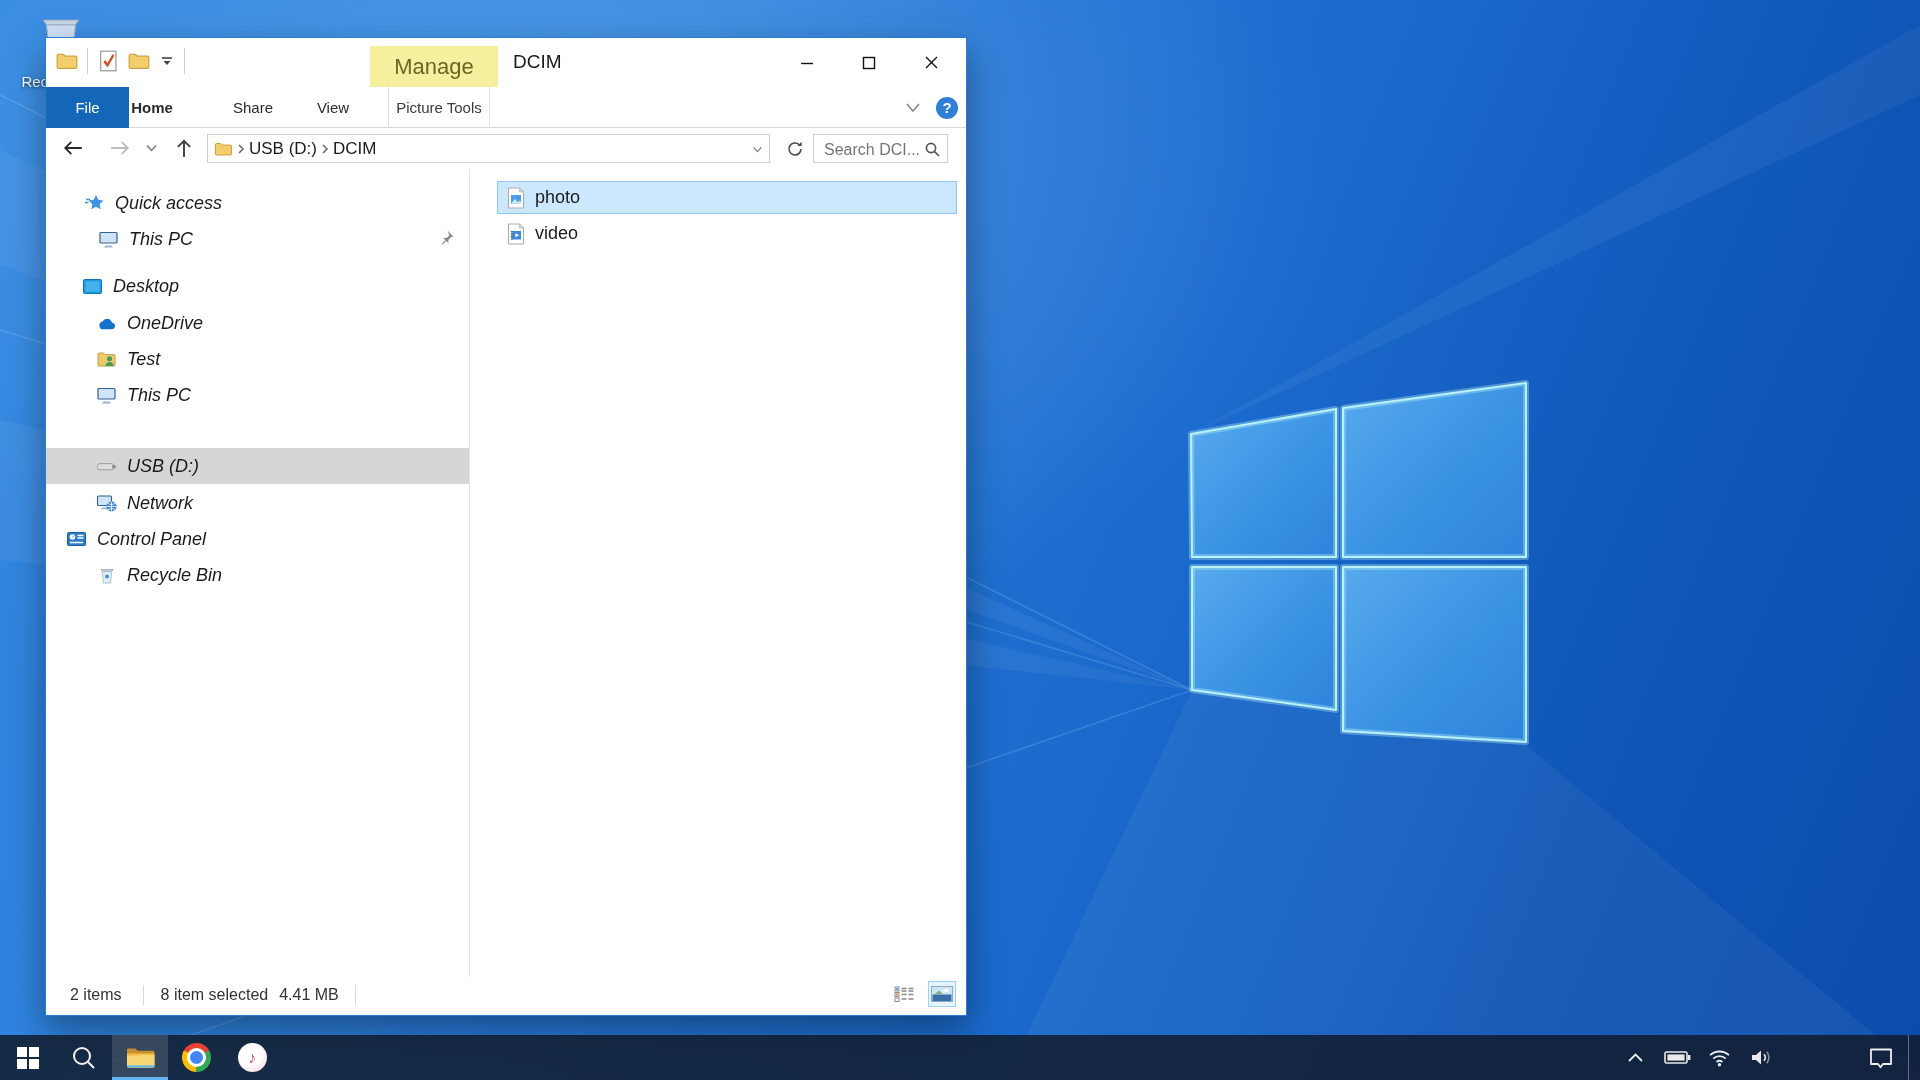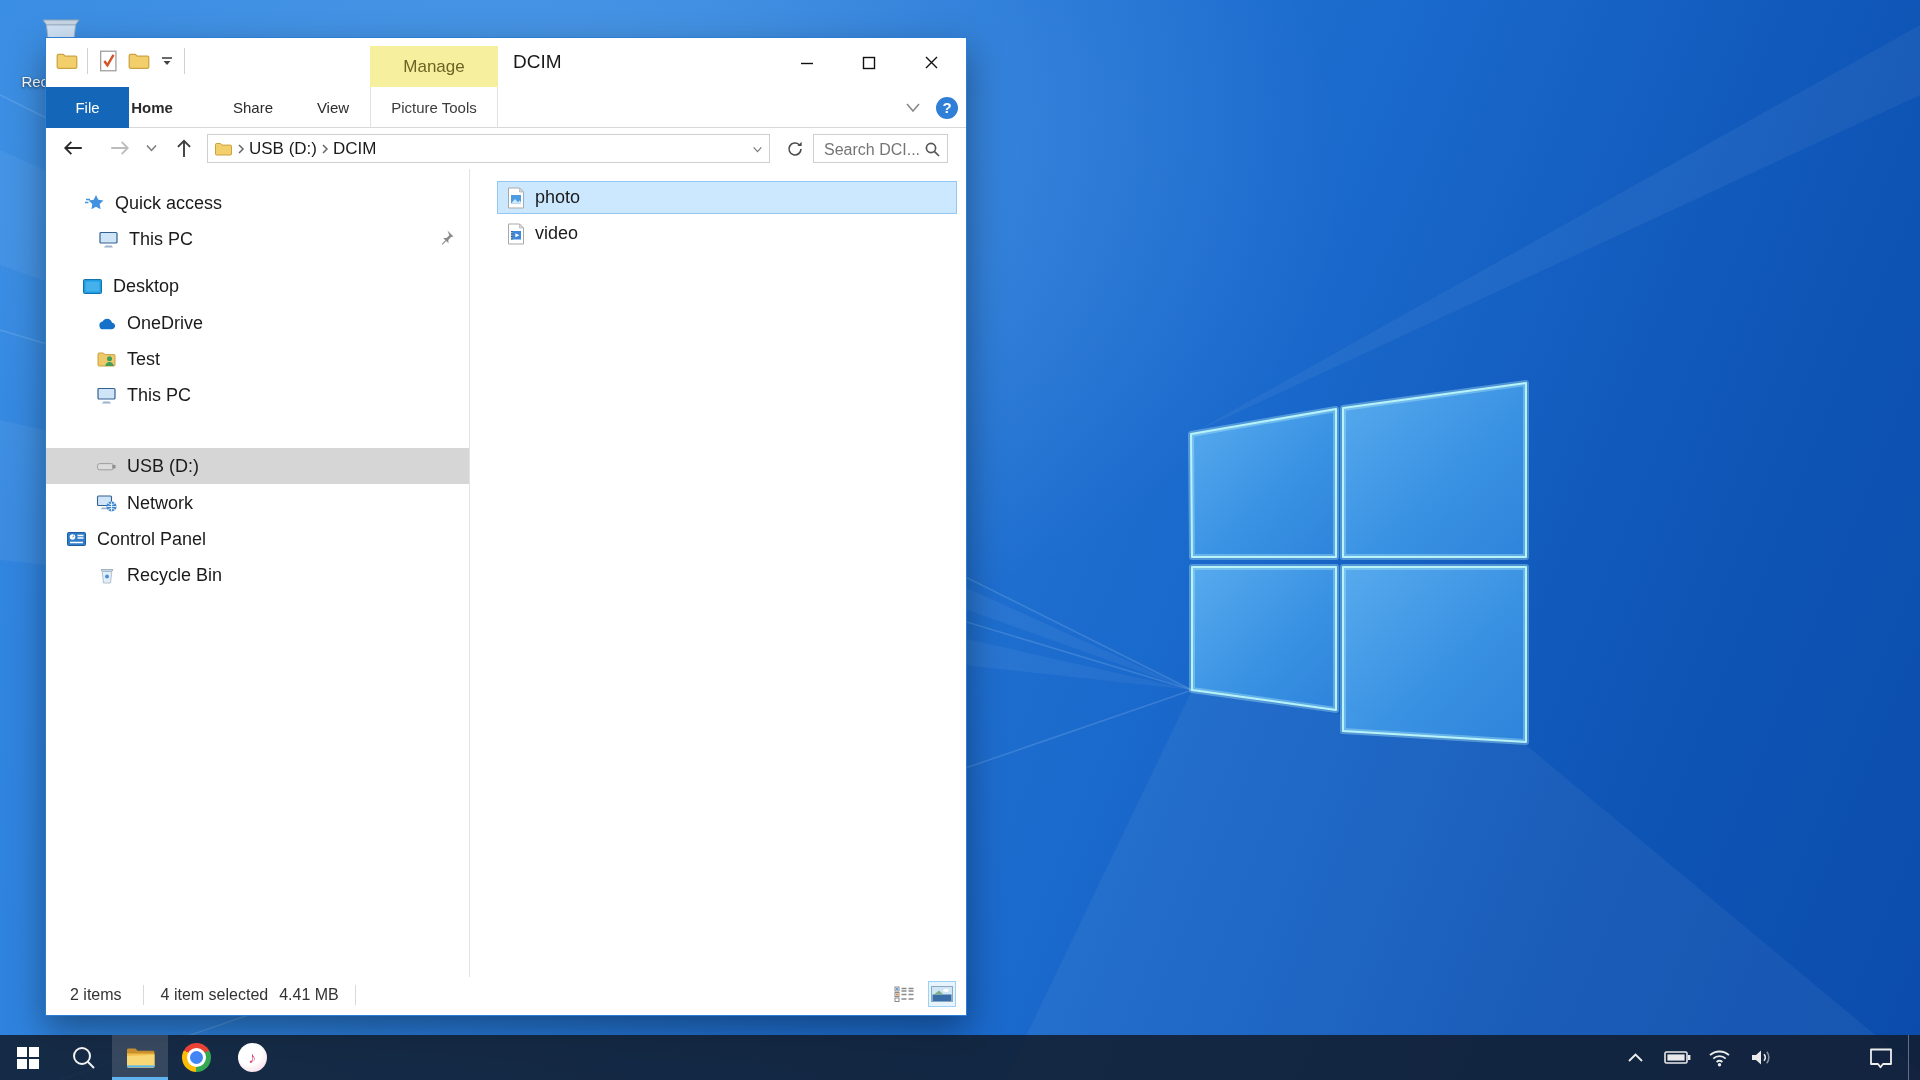--- a/index.html
+++ b/index.html
@@ -21,44 +21,44 @@
   .win-title{position:absolute;left:467px;top:13px;font-size:19px;color:#1a1a1a;}
   .caption-btns{position:absolute;right:4px;top:0;height:49px;display:flex;}
   .cap{width:62px;height:49px;display:flex;align-items:center;justify-content:center;}
   
   .tabrow{position:absolute;left:0;top:49px;width:100%;height:41px;background:#fff;
     border-bottom:1px solid #d8d8d8;box-sizing:border-box;}
   .tab{position:absolute;top:0;height:41px;display:flex;align-items:center;justify-content:center;
     font-size:15px;color:#2b2b2b;}
   .tab-file{left:0;width:83px;background:#1467b8;color:#fff;}
   .tab-home{left:66px;width:80px;font-weight:bold;} .tab-share{left:167px;width:80px;} .tab-view{left:251px;width:72px;}
-  .tab-pt{left:324px;width:128px;border-left:1px solid #e0e0e0;border-right:1px solid #e0e0e0;
+  .tab-pt{left:342px;width:102px;border-left:1px solid #e0e0e0;border-right:1px solid #e0e0e0;
     box-sizing:border-box;color:#3b3b3b;}
   .manage-block{position:absolute;left:324px;top:8px;width:128px;height:41px;background:#f5ef9e;
-    display:flex;align-items:center;justify-content:center;font-size:17px;color:#6d6426;}
+    display:flex;align-items:center;justify-content:center;font-size:22px;color:#6d6426;}
   .ribbon-right{position:absolute;right:8px;top:49px;height:41px;display:flex;align-items:center;gap:14px;}
   .help-btn{width:22px;height:22px;border-radius:50%;background:#2f7fd6;color:#fff;font-size:15px;
     font-weight:bold;display:flex;align-items:center;justify-content:center;}
   
   .addr-row{position:absolute;left:0;top:90px;width:100%;height:41px;background:#fff;}
   .nav-ico{position:absolute;top:5px;width:32px;height:30px;display:flex;align-items:center;justify-content:center;}
   .addr-field{position:absolute;left:161px;top:6px;width:563px;height:29px;border:1px solid #cfcfcf;
     background:#fff;box-sizing:border-box;display:flex;align-items:center;font-size:17px;color:#1b1b1b;}
   .crumb{display:flex;align-items:center;gap:4px;padding:0 6px;height:100%;}
   .crumb-sep{color:#666;display:flex;align-items:center;}
   .addr-drop{position:absolute;right:2px;top:5px;width:20px;height:19px;display:flex;align-items:center;justify-content:center;}
   .refresh-btn{position:absolute;left:736px;top:6px;width:26px;height:29px;display:flex;align-items:center;justify-content:center;}
   .search-field{position:absolute;left:767px;top:6px;width:135px;height:29px;border:1px solid #cfcfcf;
     box-sizing:border-box;}
   .search-field input{border:0;outline:0;width:100px;height:25px;margin:1px 0 0 8px;font-size:16px;
     color:#444;font-family:"Liberation Sans",sans-serif;background:transparent;}
   .search-mag{position:absolute;right:6px;top:6px;}
   
   .win-body{position:absolute;left:0;top:131px;width:100%;height:812px;background:#fff;}
-  .sidebar{position:absolute;left:0;top:0;width:424px;height:100%;border-right:1px solid #e3e3e3;box-sizing:border-box;}
+  .sidebar{position:absolute;left:0;top:0;width:424px;height:100%;border-right:1px solid #e3e3e3;box-sizing:border-box;font-style:italic;}
   .sb-item{position:absolute;left:0;width:423px;height:36px;display:flex;align-items:center;gap:10px;
     font-size:18px;color:#1b1b1b;box-sizing:border-box;}
   .sb-item.sel{background:#d6d6d6;}
   .sb-ico{width:21px;height:21px;display:flex;align-items:center;justify-content:center;flex:0 0 21px;}
   .pin{position:absolute;right:14px;top:8px;}
   .content{position:absolute;left:425px;top:0;right:12px;height:100%;}
   .file-row{position:absolute;left:26px;width:460px;height:33px;display:flex;align-items:center;gap:9px;
     font-size:18px;color:#1b1b1b;box-sizing:border-box;border:1px solid transparent;}
   .file-row.sel{background:#cce8ff;border-color:#93c7f2;}
   .f-ico{width:20px;height:22px;margin-left:8px;flex:0 0 20px;}
@@ -392,21 +392,21 @@
             <path d="M9.4 10.2l4 2.05-4 2.05z" fill="#fff"></path>
             </svg>
           <span>video</span>
         </div>
       </div>
     </div>
 
     <div class="statusbar">
       <span style="margin-left:24px">2 items</span>
       <span class="st-sep" style="margin-left:21px"></span>
-      <span style="margin-left:17px">4 item selected</span>
+      <span style="margin-left:17px">8 item selected</span>
       <span style="margin-left:11px">4.41 MB</span>
       <span class="st-sep" style="margin-left:16px"></span>
       <div class="view-toggles">
         <div class="vt">
           <svg width="20" height="16" viewBox="0 0 20 16">
             <rect x="1" y="1" width="4" height="4" fill="none" stroke="#8a8a8a"></rect>
             <rect x="2" y="2" width="2" height="2" fill="#5aa0dc"></rect>
             <rect x="1" y="6.5" width="4" height="4" fill="none" stroke="#8a8a8a"></rect>
             <rect x="2" y="7.5" width="2" height="2" fill="#d98a3a"></rect>
             <rect x="1" y="12" width="4" height="3.5" fill="none" stroke="#8a8a8a"></rect>

